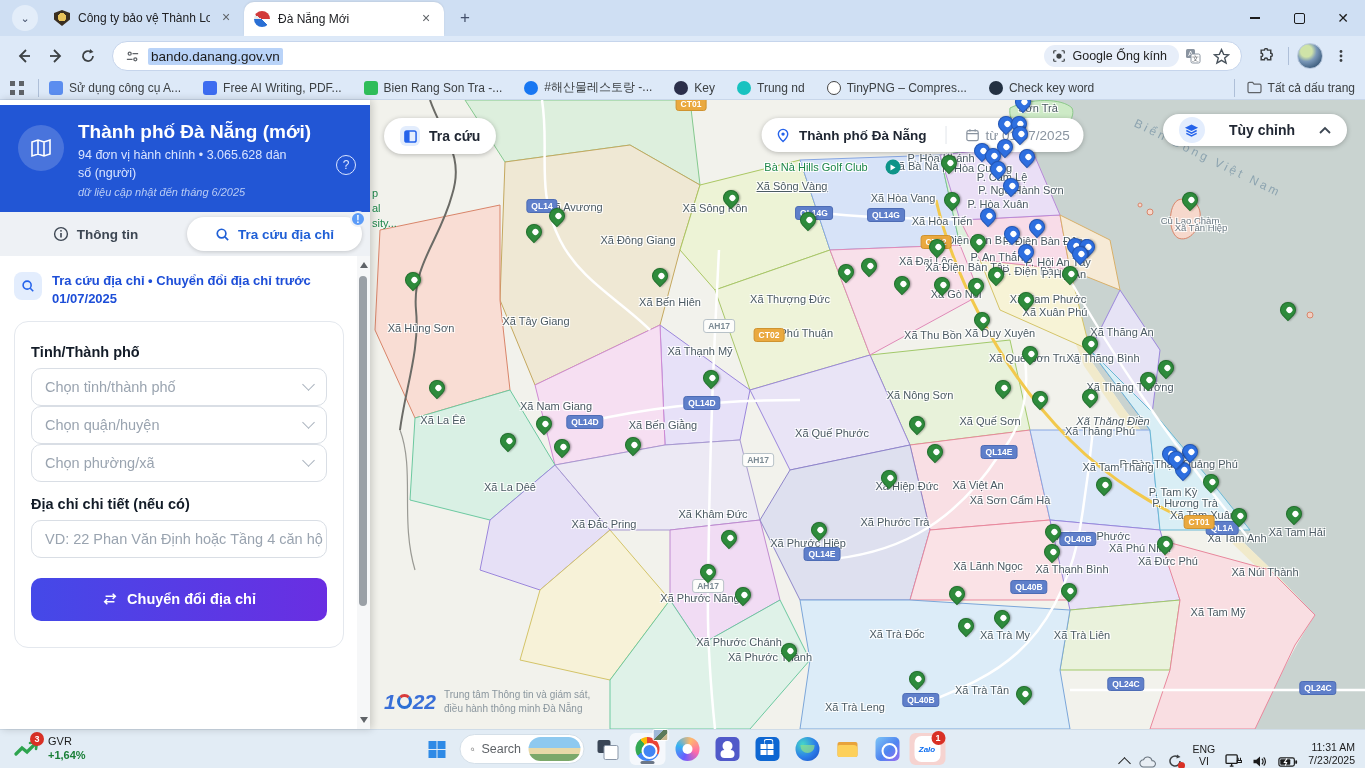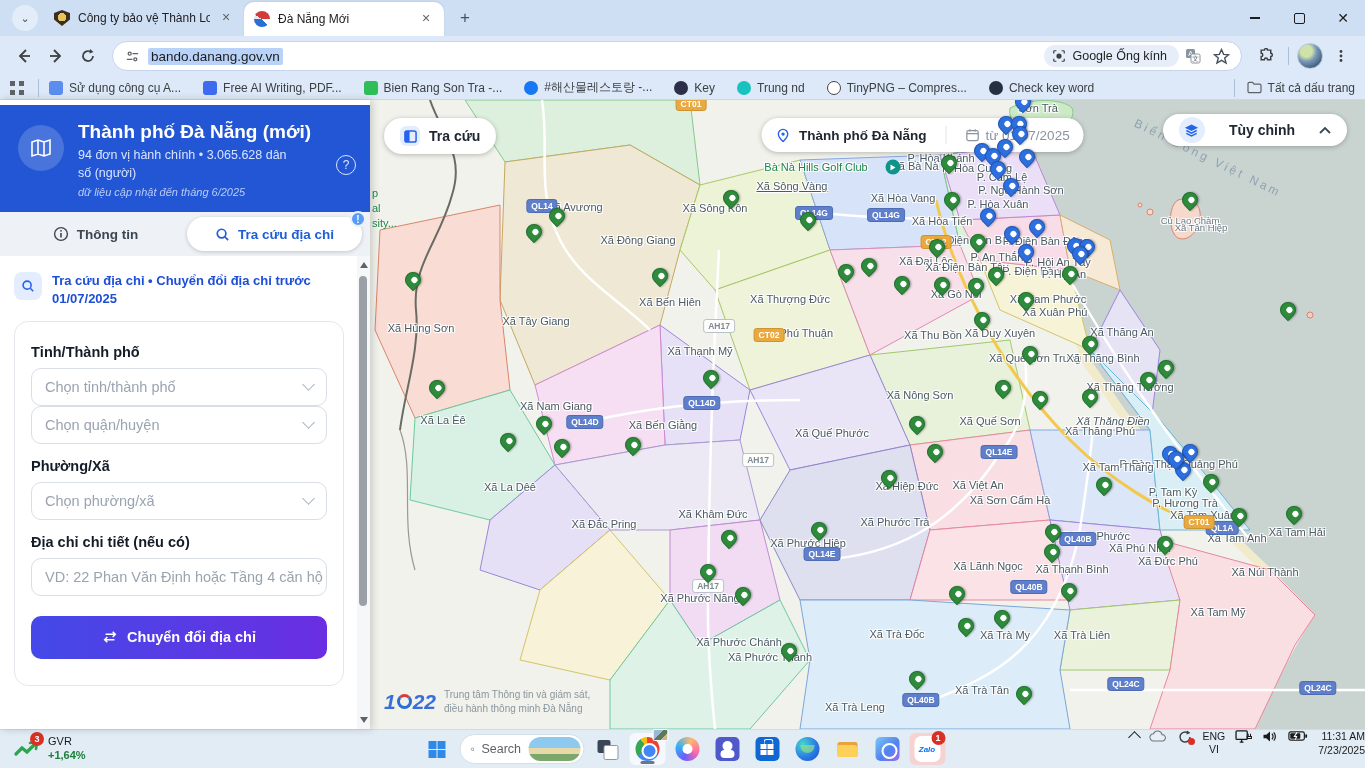--- a/index.html
+++ b/index.html
@@ -138,21 +138,21 @@
 .i-store::before{content:"";position:absolute;left:8px;top:2px;width:8px;height:5px;border:1.5px solid #fff;border-bottom:none;border-radius:3px 3px 0 0}
 .i-store::after{content:"";position:absolute;left:5px;top:7px;width:14px;height:12px;background:linear-gradient(#fff,#fff) 0 0/6.4px 5px,linear-gradient(#fff,#fff) 7.6px 0/6.4px 5px,linear-gradient(#fff,#fff) 0 6.2px/6.4px 5px,linear-gradient(#fff,#fff) 7.6px 6.2px/6.4px 5px;background-repeat:no-repeat}
 .i-edge{border-radius:50%;background:radial-gradient(circle at 30% 30%,#45d6c8,#2b7de9 55%,#1b4bbf)}
 .i-edge::after{content:"";position:absolute;left:5px;top:8px;width:14px;height:8px;border-radius:0 0 8px 8px;background:#8ee08a;opacity:.7}
 .i-explorer{background:transparent}
 .i-explorer::before{content:"";position:absolute;left:2px;top:5px;width:20px;height:15px;background:#e8a33c;border-radius:2px}
 .i-explorer::after{content:"";position:absolute;left:2px;top:8px;width:20px;height:12px;background:#fdd05a;border-radius:2px 4px 2px 2px}
 .i-photos{border-radius:5px;background:linear-gradient(135deg,#7ec6f6,#4f84f0 55%,#9a6df0)}
 .i-photos::after{content:"";position:absolute;left:6px;top:6px;width:12px;height:12px;border-radius:50%;border:2px solid #fff}
 .i-zalo{width:26px;height:26px;border-radius:7px;background:#fff;display:flex;align-items:center;justify-content:center;font-size:8px;font-weight:800;color:#0c6df0;font-style:italic}
-.tray{position:absolute;right:0;display:flex;align-items:flex-start;height:38px;gap:10px;color:#1b1b1b}
+.tray{position:absolute;right:0;display:flex;align-items:flex-end;height:38px;padding-right:10px;gap:10px;color:#1b1b1b}
 .tray .lang{font-size:10.5px;text-align:center;line-height:1.2}
 .tray .clock{font-size:10.5px;text-align:right;line-height:1.3}
 .tray-chev{width:9px;height:9px;border-left:1.6px solid #1b1b1b;border-top:1.6px solid #1b1b1b;transform:rotate(45deg);margin-top:3px}
 svg{display:block}
 </style>
 </head>
 <body>
 
 <div class="screen">
 
@@ -335,21 +335,20 @@
         <div class="card">
           <div class="f-label">Tỉnh/Thành phố</div>
           <div class="select">
             <span>Chọn tỉnh/thành phố</span>
               <span class="chev"></span>
           </div>
           <div class="select">
             <span>Chọn quận/huyện</span>
               <span class="chev"></span>
           </div>
-          <div class="f-label">Phường/Xã</div>
           <div class="select">
             <span>Chọn phường/xã</span>
               <span class="chev"></span>
           </div>
           <div class="f-label">Địa chỉ chi tiết (nếu có)</div>
           <div class="tinput">
             <span>VD: 22 Phan Văn Định hoặc Tầng 4 căn hộ 1</span>
           </div>
           <button class="convert-btn">
             <svg width="16" height="14" viewBox="0 0 18 14">

